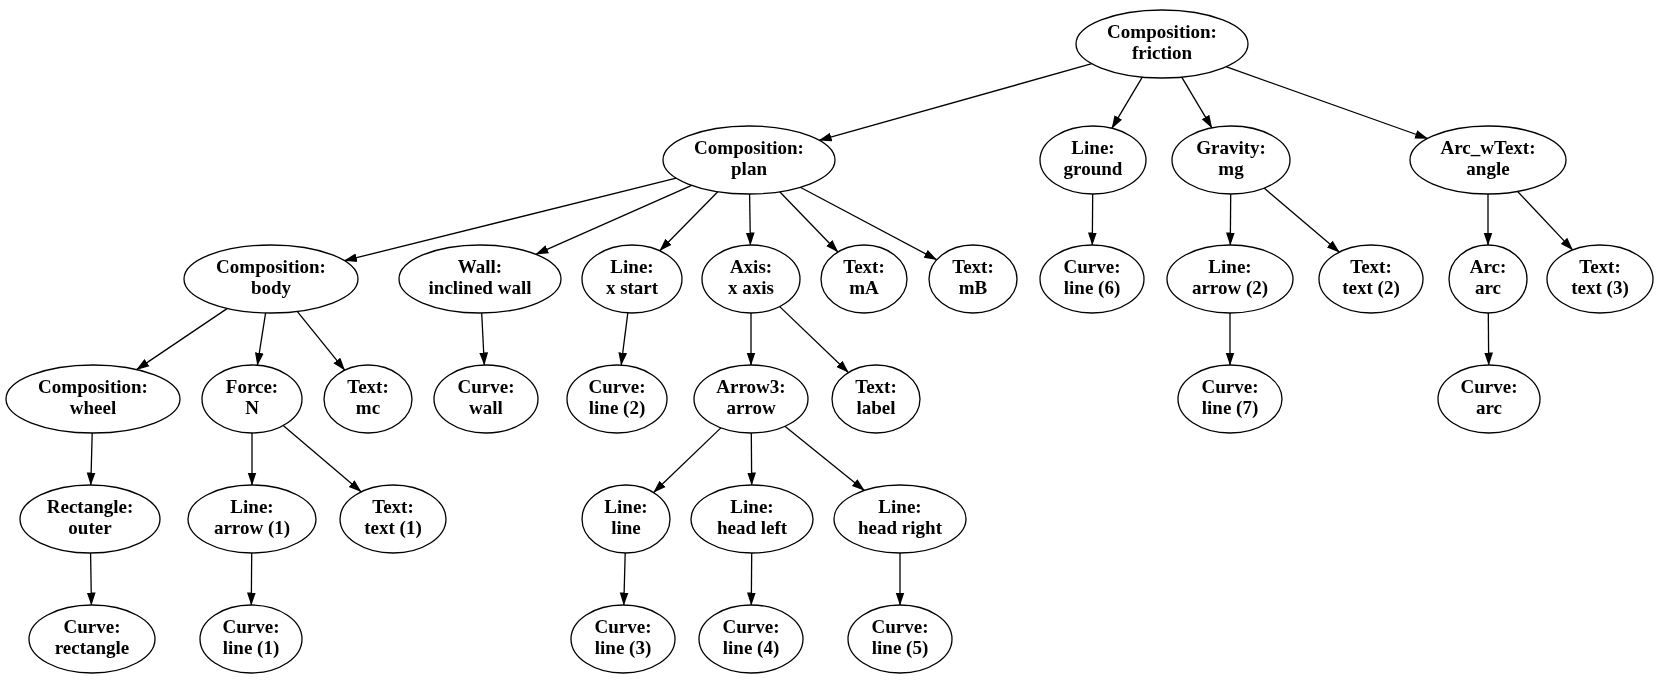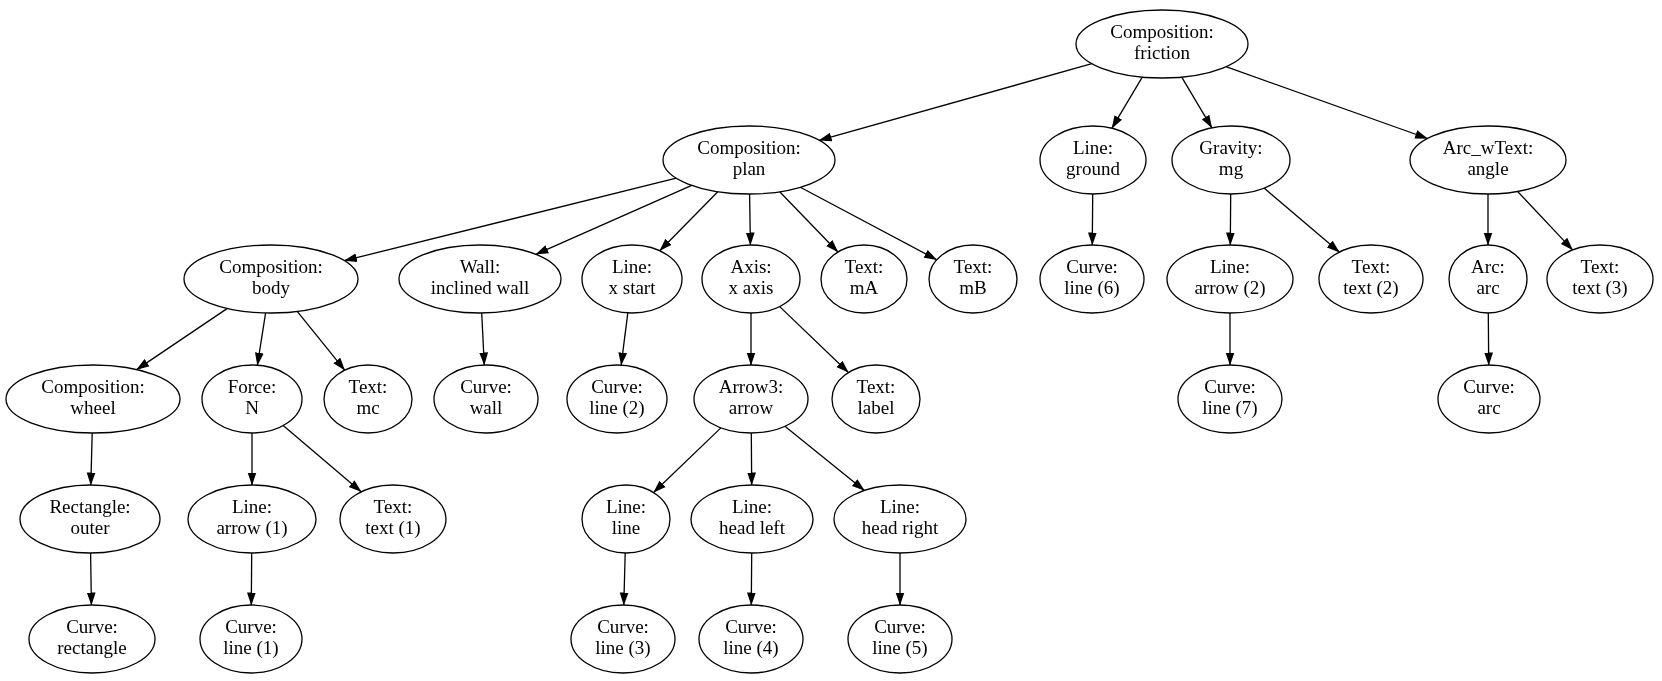--- a/index.html
+++ b/index.html
@@ -6,20 +6,21 @@
     margin: 0;
     padding: 0;
     background: #ffffff;
   }
   .canvas {
     width: 1662px;
     height: 681px;
     background: #ffffff;
     position: relative;
     overflow: hidden;
+    font-weight: bold;
   }
   svg {
     display: block;
     font-family: "Liberation Serif", "DejaVu Serif", serif;
   }
   .node-ellipse {
     fill: #ffffff;
     stroke: #000000;
     stroke-width: 1.3;
   }

